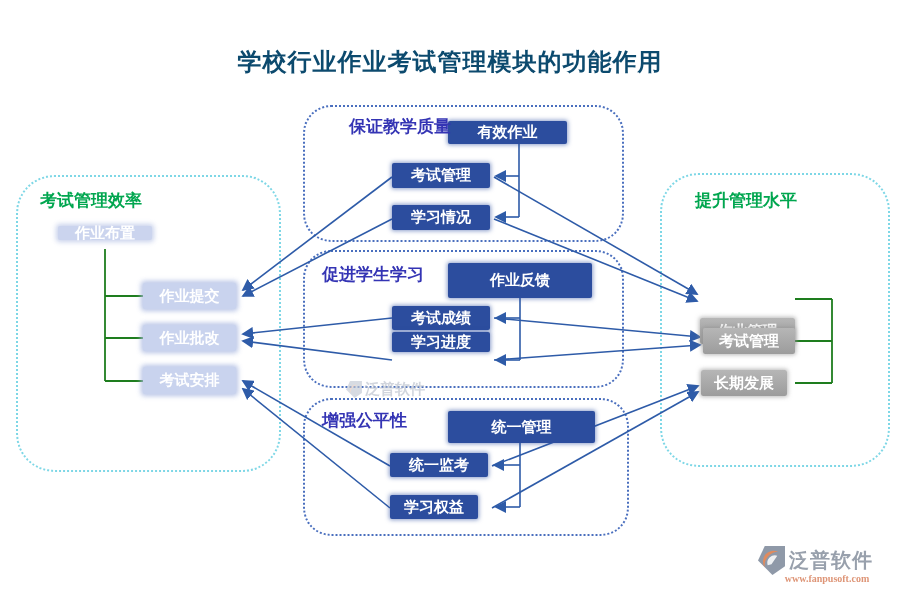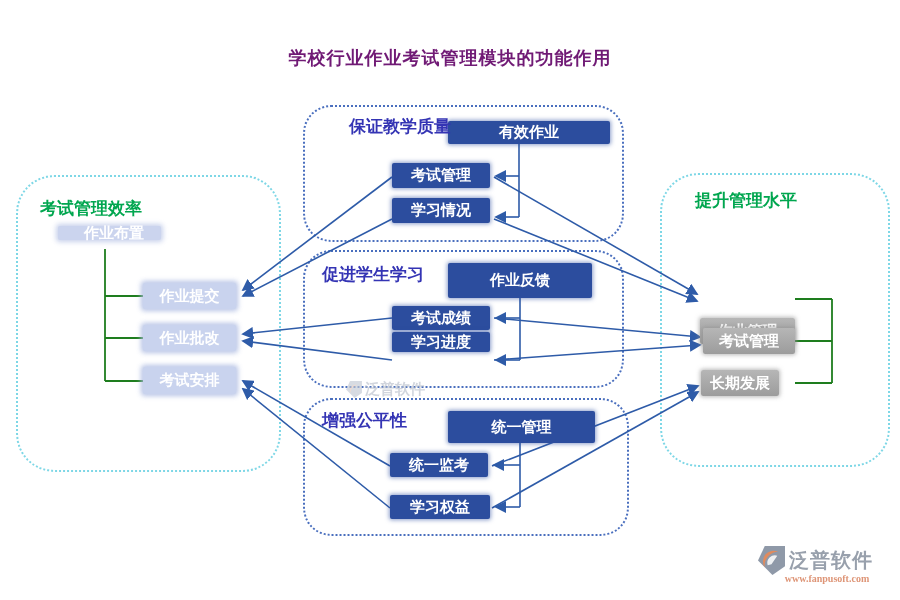--- a/index.html
+++ b/index.html
@@ -4,21 +4,21 @@
 <style>
   html,body{margin:0;padding:0;background:#ffffff;}
   #stage{
     position:relative;width:900px;height:600px;background:#ffffff;overflow:hidden;
     font-family:"Liberation Sans","DejaVu Sans",sans-serif;
   }
   .abs{position:absolute;}
   
   .main-title{
     left:0;right:0;top:46px;text-align:center;
-    font-size:18px;font-weight:bold;color:#701a75;letter-spacing:1px;
+    font-size:24px;font-weight:bold;color:#0c4a6e;letter-spacing:1px;
   }
   
   .panel{border:2px dotted #7ED7E6;border-radius:38px;z-index:1;}
   .panel.blue{border-color:#4A6FBE;border-radius:28px;}
   .panel-title{font-size:17px;font-weight:bold;z-index:12;white-space:nowrap;}
   .panel-title.green{color:#00A64F;}
   .panel-title.indigo{color:#3434B4;}
   
   .node{
     z-index:10;display:flex;align-items:center;justify-content:center;
@@ -61,46 +61,46 @@
 <div id="stage">
 
   <div class="abs main-title">学校行业作业考试管理模块的功能作用</div>
 
   <div class="abs panel" style="left:16px;top:175px;width:261px;height:293px;"></div>
   <div class="abs panel blue" style="left:303px;top:105px;width:317px;height:133px;"></div>
   <div class="abs panel blue" style="left:303px;top:250px;width:317px;height:134px;"></div>
   <div class="abs panel blue" style="left:303px;top:398px;width:322px;height:134px;"></div>
   <div class="abs panel" style="left:660px;top:173px;width:226px;height:290px;"></div>
 
-  <div class="abs panel-title green" style="left:40px;top:197px;text-align:center;">考试管理效率</div>
+  <div class="abs panel-title green" style="left:40px;top:189px;text-align:center;">考试管理效率</div>
   <div class="abs panel-title indigo" style="left:322px;top:115px;margin-left:27px;">保证教学质量</div>
   <div class="abs panel-title indigo" style="left:322px;top:263px;">促进学生学习</div>
   <div class="abs panel-title indigo" style="left:322px;top:409px;">增强公平性</div>
   <div class="abs panel-title green" style="left:695px;top:189px;">提升管理水平</div>
 
-  <div class="abs node lavender root" style="left:58px;top:226px;width:94px;height:14px;padding-left:9px;">作业布置</div>
+  <div class="abs node lavender root" style="left:58px;top:226px;width:94px;height:14px;">作业布置</div>
   <div class="abs node lavender" style="left:143px;top:283px;width:93px;height:26px;">作业提交</div>
   <div class="abs node lavender" style="left:143px;top:325px;width:93px;height:26px;">作业批改</div>
   <div class="abs node lavender" style="left:143px;top:367px;width:93px;height:27px;">考试安排</div>
 
-  <div class="abs node darkblue" style="left:448px;top:121px;width:162px;height:23px;">有效作业</div>
+  <div class="abs node darkblue" style="left:448px;top:121px;width:119px;height:23px;">有效作业</div>
   <div class="abs node darkblue" style="left:392px;top:163px;width:98px;height:25px;">考试管理</div>
-  <div class="abs node darkblue" style="left:392px;top:198px;width:98px;height:25px;">学习情况</div>
+  <div class="abs node darkblue" style="left:392px;top:205px;width:98px;height:25px;">学习情况</div>
 
   <div class="abs node darkblue" style="left:448px;top:263px;width:144px;height:35px;">作业反馈</div>
   <div class="abs node darkblue" style="left:392px;top:306px;width:98px;height:24px;">考试成绩</div>
   <div class="abs node darkblue" style="left:392px;top:332px;width:98px;height:20px;">学习进度</div>
 
   <div class="abs node darkblue" style="left:448px;top:411px;width:147px;height:32px;">统一管理</div>
   <div class="abs node darkblue" style="left:390px;top:453px;width:98px;height:24px;">统一监考</div>
-  <div class="abs node darkblue" style="left:390px;top:495px;width:100px;height:24px;">学习权益</div>
+  <div class="abs node darkblue" style="left:390px;top:495px;width:88px;height:24px;">学习权益</div>
 
   <div class="abs node gray" style="left:700px;top:286px;width:95px;height:26px;margin-top:32px;">作业管理</div>
   <div class="abs node gray" style="left:703px;top:328px;width:92px;height:26px;">考试管理</div>
-  <div class="abs node gray" style="left:701px;top:370px;width:78px;height:26px;text-align:center;">长期发展</div>
+  <div class="abs node gray" style="left:701px;top:370px;width:86px;height:26px;text-align:center;">长期发展</div>
 
   <svg id="wires" viewBox="0 0 900 600">
     <defs>
       <marker id="ah" viewBox="0 0 10 10" refX="8.5" refY="5" markerWidth="7.5" markerHeight="7.5" orient="auto">
         <path d="M0,0 L10,5 L0,10 z" fill="#2E5BA8"></path>
       </marker>
     </defs>
 
     <g stroke="#1E7D1E" stroke-width="1.8" fill="none">
       <path d="M105,249 V381"></path>

